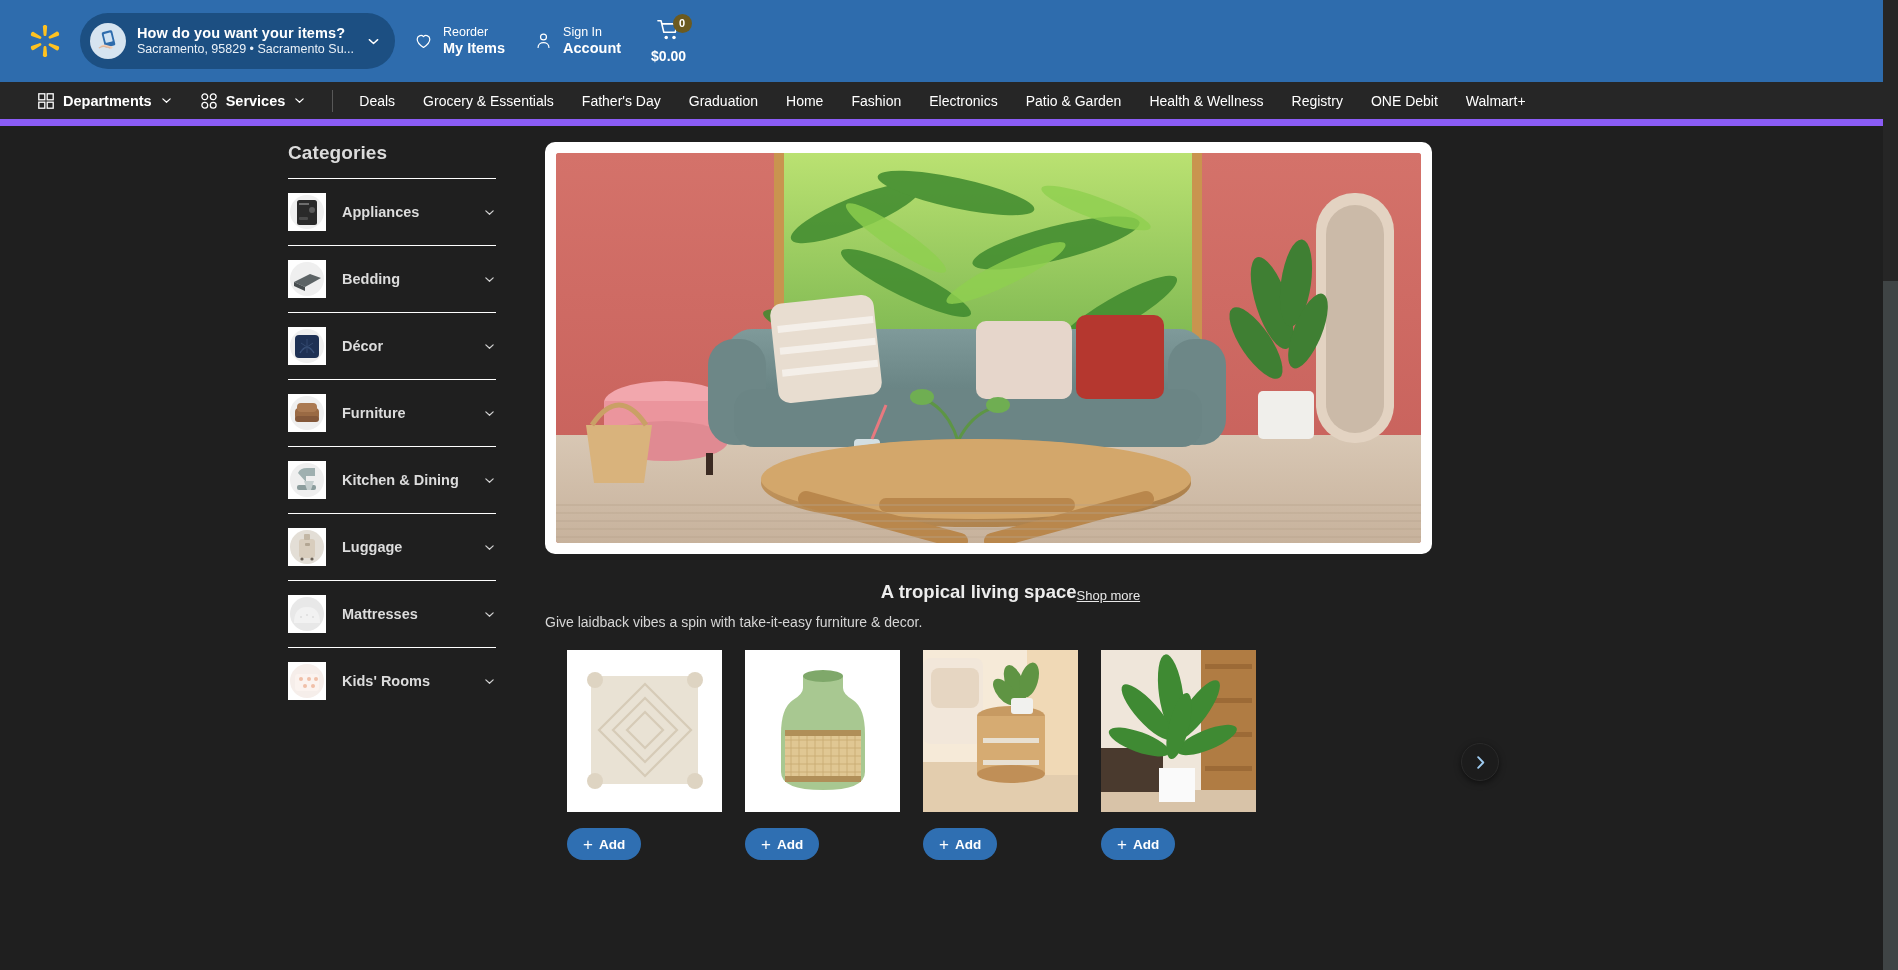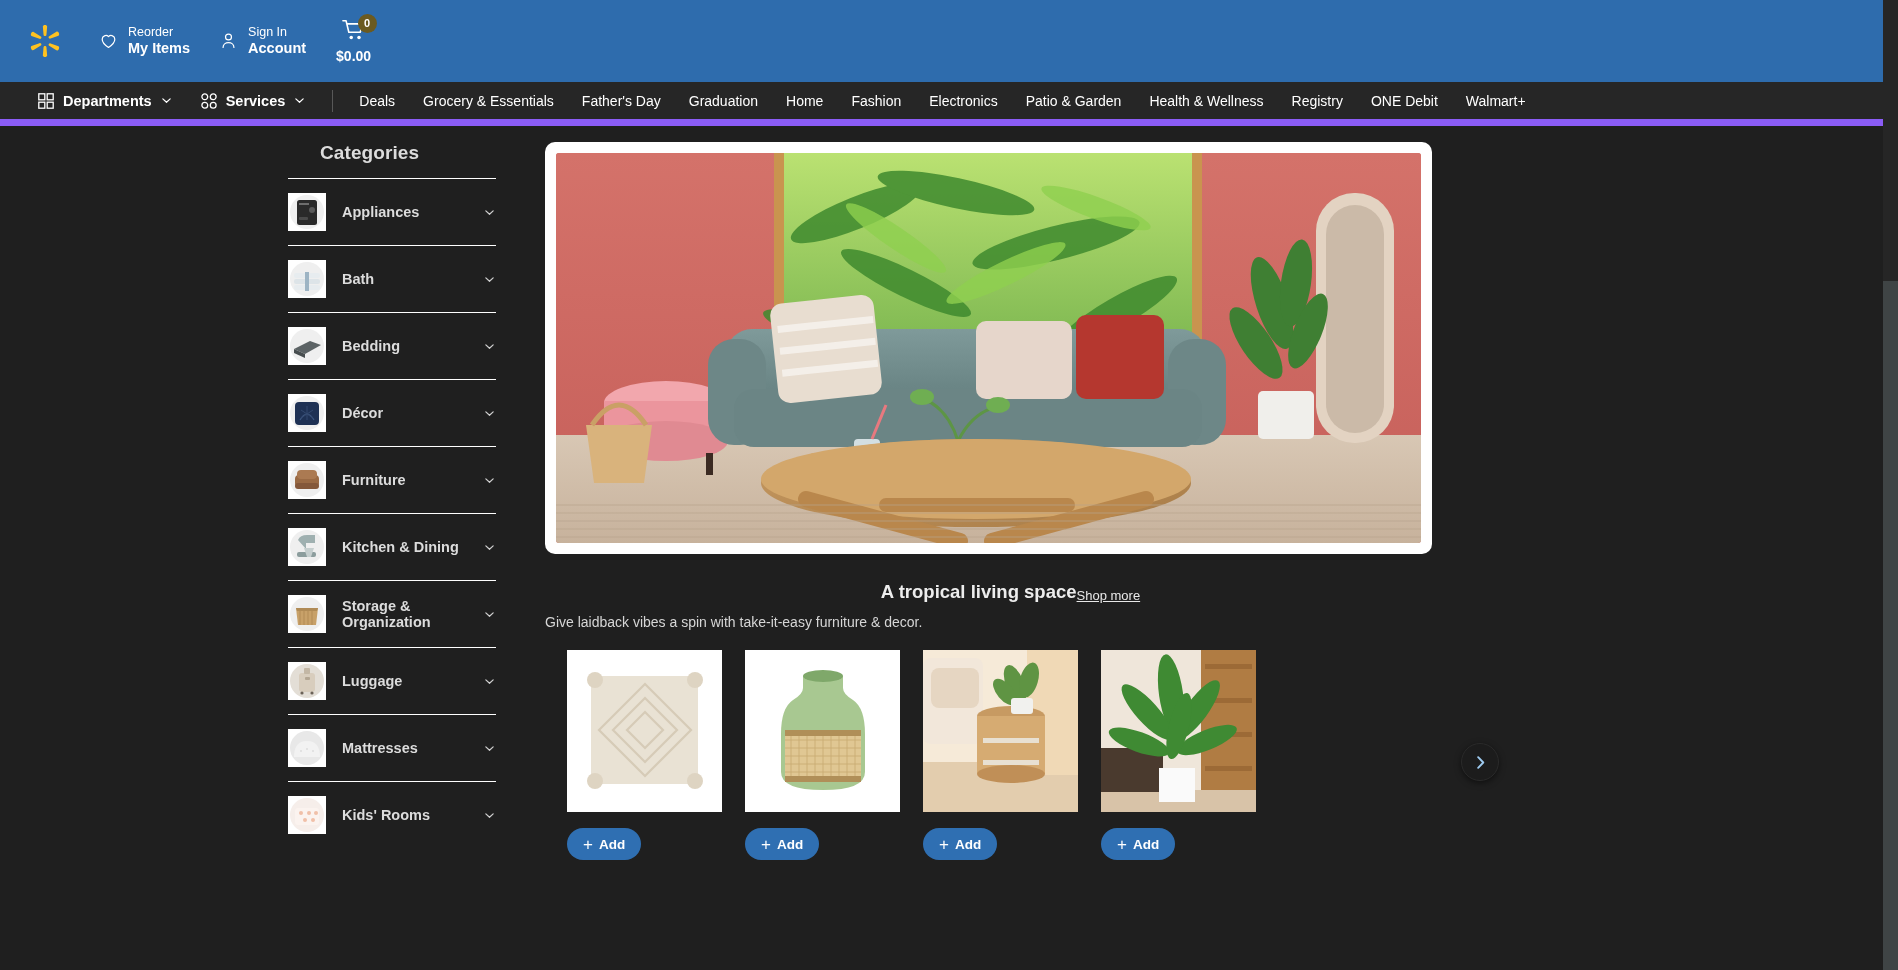--- a/index.html
+++ b/index.html
@@ -125,21 +125,21 @@
     height: 844px;
     background: #1f1f1f;
     display: flex;
   }
   .gutter { width: 288px; flex: 0 0 288px; background:#1f1f1f; }
 
   
   .sidebar { width: 208px; flex: 0 0 208px; padding-top: 16px; }
   .cat-title {
     color: #dcdcdc; font-size: 19px; font-weight: 700;
-    padding: 0 0 14px 0; letter-spacing: .1px; margin-left: 32px;
+    padding: 0 0 14px 0; letter-spacing: .1px;
   }
   .cat-list { display: flex; flex-direction: column; }
   .cat-item {
     display: flex; align-items: center;
     height: 67px;
     border-top: 1px solid #ffffff;
     cursor: pointer;
     position: relative;
   }
   .cat-thumb {
@@ -241,20 +241,39 @@
           <path d="M20 3.2c1.25 0 2.27.72 2.27 1.6l-.78 8.84c-.08.78-.7 1.22-1.49 1.22s-1.41-.44-1.49-1.22l-.78-8.84c0-.88 1.02-1.6 2.27-1.6z"></path>
           <path d="M20 36.8c1.25 0 2.27-.72 2.27-1.6l-.78-8.84c-.08-.78-.7-1.22-1.49-1.22s-1.41.44-1.49 1.22l-.78 8.84c0 .88 1.02 1.6 2.27 1.6z"></path>
           <path d="M5.45 11.6c.62-1.08 1.82-1.55 2.59-1.11l7.54 4.69c.67.42.79 1.16.4 1.85-.4.69-1.09.97-1.8.73l-8.38-3.07c-.76-.44-.97-1.72-.35-2.79z"></path>
           <path d="M34.55 28.4c.62-1.08.41-2.35-.35-2.79l-8.38-3.07c-.71-.24-1.4.04-1.8.73-.39.69-.27 1.43.4 1.85l7.54 4.69c.77.44 1.97-.03 2.59-1.11z"></path>
           <path d="M5.45 28.4c.62 1.08 1.82 1.55 2.59 1.11l7.54-4.69c.67-.42.79-1.16.4-1.85-.4-.69-1.09-.97-1.8-.73l-8.38 3.07c-.76.44-.97 1.71-.35 2.79z"></path>
           <path d="M34.55 11.6c.62 1.07.41 2.35-.35 2.79l-8.38 3.07c-.71.24-1.4-.04-1.8-.73-.39-.69-.27-1.43.4-1.85l7.54-4.69c.77-.44 1.97.03 2.59 1.11z"></path>
         </g>
       </svg>
     </div>
 
+    <div class="fulfillment">
+      <div class="ff-icon">
+        <svg viewBox="0 0 36 36" width="30" height="30">
+          <rect x="12" y="6" width="13" height="19" rx="2.2" fill="#2e6cad" transform="rotate(-14 18 15)"></rect>
+          <rect x="14.2" y="8.6" width="8.6" height="11" rx="1" fill="#cfe2f3" transform="rotate(-14 18 15)"></rect>
+          <path d="M9 24c2-1.6 4.6-2 7.2-1.3l6.4 1.8c1 .3 1.3 1.3.6 2-0.5.6-1.3.8-2.1.6l-5-1.2" fill="#f3cdb4"></path>
+          <path d="M7 26.5c2.4-2 5.6-2.6 8.6-1.6l5.2 1.6" stroke="#e0b79c" stroke-width="1.4" fill="none"></path>
+        </svg>
+      </div>
+      <div class="ff-text">
+        <span class="ff-title">How do you want your items?</span>
+        <span class="ff-sub">Sacramento, 95829 • Sacramento Su...</span>
+      </div>
+      <span class="ff-chev">
+        <svg width="15" height="15" viewBox="0 0 16 16" fill="none">
+            <path d="M3.5 6L8 10.2 12.5 6" stroke="#ffffff" stroke-width="1.5" stroke-linecap="round" stroke-linejoin="round"></path>
+          </svg>
+      </span>
+    </div>
 
 
     <div class="header-actions">
 
       <div class="hact">
         <span class="ic">
           <svg width="21" height="21" viewBox="0 0 24 24" fill="none">
             <path d="M12 20s-7.2-4.6-7.2-9.4A4.2 4.2 0 0 1 12 7.6a4.2 4.2 0 0 1 7.2 3c0 4.8-7.2 9.4-7.2 9.4z" stroke="#ffffff" stroke-width="1.4" stroke-linejoin="round"></path>
           </svg>
         </span>
@@ -369,37 +388,20 @@
             <span class="cat-chev">
               <svg width="13" height="13" viewBox="0 0 16 16" fill="none">
                 <path d="M3.5 6L8 10.2 12.5 6" stroke="#d0d0d0" stroke-width="1.5" stroke-linecap="round" stroke-linejoin="round"></path>
               </svg>
             </span>
           </div>
           <div class="cat-item">
             <div class="cat-thumb">
               <svg viewBox="0 0 38 38">
                 <circle cx="19" cy="19" r="17" fill="#efefef"></circle>
-                <rect x="6" y="13" width="26" height="5" rx="2" fill="#e7ecef"></rect>
-                <rect x="6" y="19" width="26" height="5" rx="2" fill="#dde4e8"></rect>
-                <rect x="6" y="25" width="26" height="5" rx="2" fill="#e7ecef"></rect>
-                <rect x="17" y="12" width="4" height="19" fill="#9db4c4"></rect>
-              </svg>
-            </div>
-            <span class="cat-label">Bath</span>
-            <span class="cat-chev">
-              <svg width="13" height="13" viewBox="0 0 16 16" fill="none">
-                <path d="M3.5 6L8 10.2 12.5 6" stroke="#d0d0d0" stroke-width="1.5" stroke-linecap="round" stroke-linejoin="round"></path>
-              </svg>
-            </span>
-          </div>
-          <div class="cat-item">
-            <div class="cat-thumb">
-              <svg viewBox="0 0 38 38">
-                <circle cx="19" cy="19" r="17" fill="#efefef"></circle>
                 <path d="M6 22 L22 14 L33 18 L17 27 Z" fill="#5c6365"></path>
                 <path d="M6 22 L17 27 L17 31 L6 26 Z" fill="#474d4f"></path>
               </svg>
             </div>
             <span class="cat-label">Bedding</span>
             <span class="cat-chev">
               <svg width="13" height="13" viewBox="0 0 16 16" fill="none">
                 <path d="M3.5 6L8 10.2 12.5 6" stroke="#d0d0d0" stroke-width="1.5" stroke-linecap="round" stroke-linejoin="round"></path>
               </svg>
             </span>
@@ -439,38 +441,20 @@
           <div class="cat-item">
             <div class="cat-thumb">
               <svg viewBox="0 0 38 38">
                 <circle cx="19" cy="19" r="17" fill="#efefef"></circle>
                 <path d="M10 12 q2-5 9-5 h8 v8 h-9 v6" fill="#9fb0b0"></path>
                 <rect x="9" y="24" width="19" height="5" rx="2" fill="#8c9d9d"></rect>
                 <path d="M16 20 l3 9 h4 l3-9z" fill="#c6cfcf"></path>
               </svg>
             </div>
             <span class="cat-label">Kitchen &amp; Dining</span>
-            <span class="cat-chev">
-              <svg width="13" height="13" viewBox="0 0 16 16" fill="none">
-                <path d="M3.5 6L8 10.2 12.5 6" stroke="#d0d0d0" stroke-width="1.5" stroke-linecap="round" stroke-linejoin="round"></path>
-              </svg>
-            </span>
-          </div>
-          <div class="cat-item">
-            <div class="cat-thumb">
-              <svg viewBox="0 0 38 38">
-                <circle cx="19" cy="19" r="17" fill="#efefef"></circle>
-                <path d="M8 13 L30 13 L28 30 L10 30 Z" fill="#c8a169"></path>
-                <path d="M8 13 L30 13 L29 16 L9 16 Z" fill="#b08b56"></path>
-                <g stroke="#a9834e" stroke-width="0.7">
-                  <path d="M12 16 V30 M16 16 V30 M20 16 V30 M24 16 V30"></path>
-                </g>
-              </svg>
-            </div>
-            <span class="cat-label">Storage &amp; Organization</span>
             <span class="cat-chev">
               <svg width="13" height="13" viewBox="0 0 16 16" fill="none">
                 <path d="M3.5 6L8 10.2 12.5 6" stroke="#d0d0d0" stroke-width="1.5" stroke-linecap="round" stroke-linejoin="round"></path>
               </svg>
             </span>
           </div>
           <div class="cat-item">
             <div class="cat-thumb">
               <svg viewBox="0 0 38 38">
                 <circle cx="19" cy="19" r="17" fill="#e3ded6"></circle>

